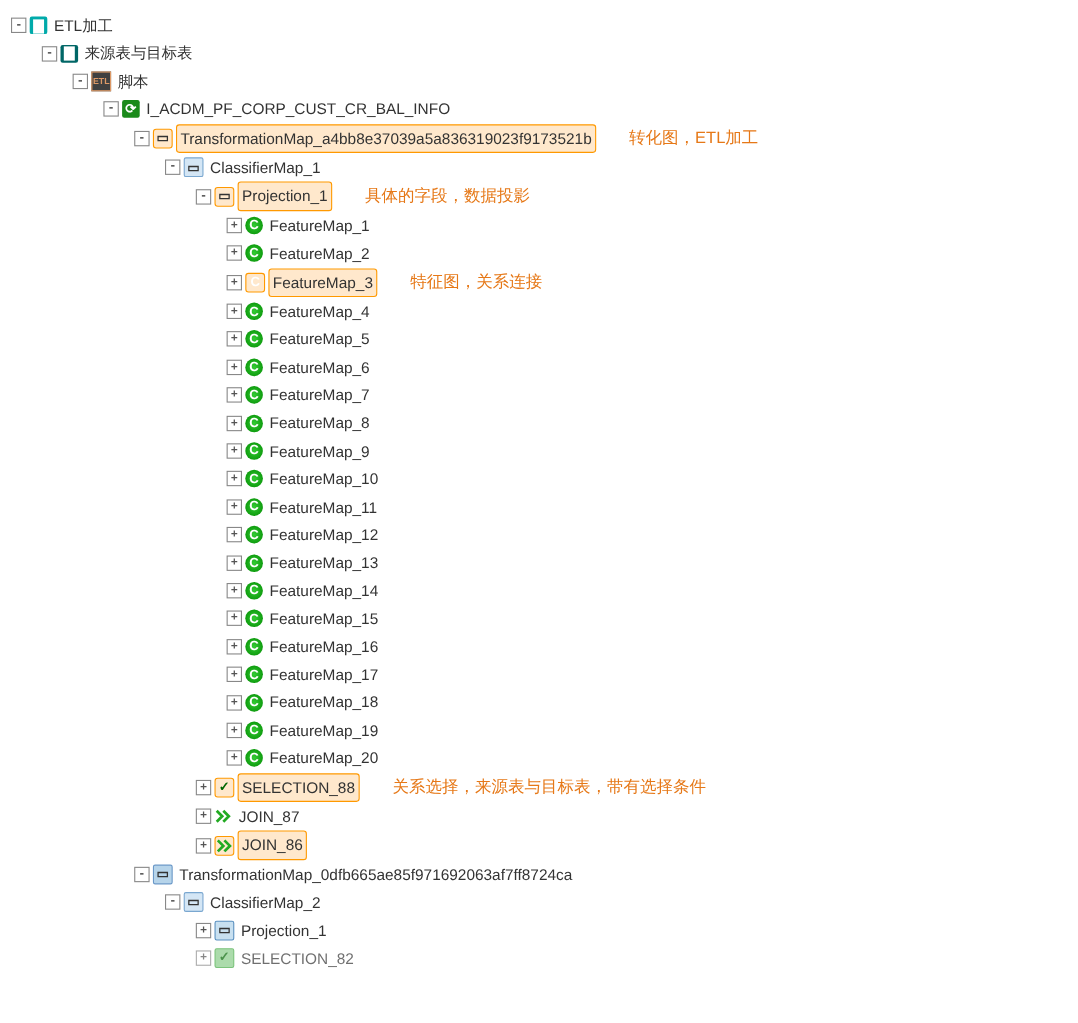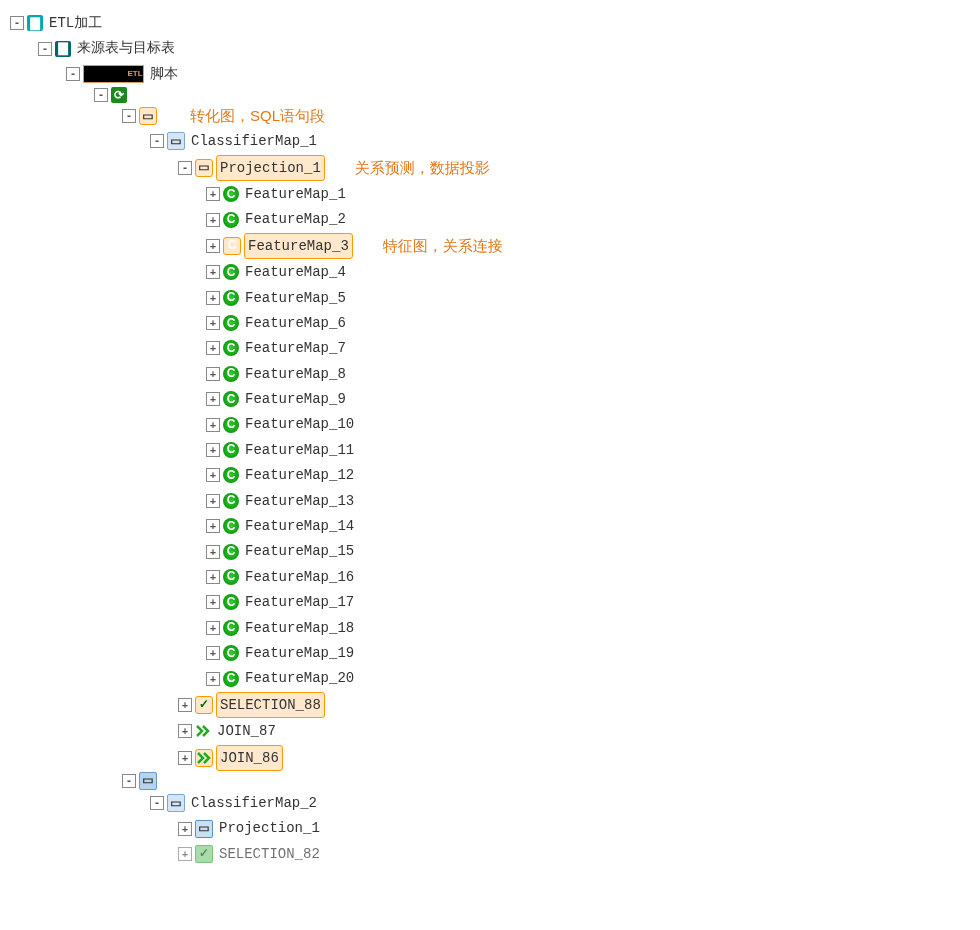--- a/index.html
+++ b/index.html
@@ -46,32 +46,31 @@
     display: inline-flex;
     align-items: center;
     justify-content: center;
     margin-right: 3px;
     flex-shrink: 0;
     font-size: 12px;
     font-weight: bold;
   }
   .icon-folder-teal { background:#0aa; color:#fff; border-radius:2px; }
   .icon-folder-teal2 { background:#066; color:#fff; border-radius:2px; }
-  .icon-etl { background:#000000; border:1px solid #d96; color:#d96; font-size:8px;padding-left:43px; }
+  .icon-etl { background:#404040; border:1px solid #d96; color:#d96; font-size:8px; }
   .icon-refresh { background:#1a8a1a; color:#fff; border-radius:2px; }
   .icon-map { background:#b6d4ea; border:1px solid #6a98c8; border-radius:2px; }
   .icon-class { background:#d4e6f5; border:1px solid #7aa7d0; border-radius:2px; }
   .icon-proj { background:#c8e0f0; border:1px solid #5a90c0; border-radius:2px; }
   .icon-feat { background:radial-gradient(#3c3,#080); color:#fff; border-radius:50%; }
   .icon-sel { background:#8c8; border:1px solid #4a4; border-radius:2px; color:#060; }
   .icon-join { background:#fff; }
   .icon-join svg { width:16px; height:16px; }
   .label {
     padding: 1px 3px;
-    font-family: Liberation Mono, monospace;
   }
   .hl {
     background: #ffe8cc;
     border: 1px solid #f90;
     border-radius: 3px;
   }
   .annot {
     color: #e67817;
     margin-left: 30px;
     font-size: 15px;
@@ -99,42 +98,44 @@
     <span class="indent" style="width:56px"></span>
     <span class="toggle">-</span>
     <span class="icon icon-etl">ETL</span>
     <span class="label">脚本</span>
   </div>
 
   <div class="node">
     <span class="indent" style="width:84px"></span>
     <span class="toggle">-</span>
     <span class="icon icon-refresh">⟳</span>
+    <span class="label">I_ACDM_PF_CORP_CUST_CR_BAL_INFO</span>
   </div>
 
   <div class="node">
     <span class="indent" style="width:112px"></span>
     <span class="toggle">-</span>
     <span class="icon icon-map hl">▭</span>
-    <span class="annot">转化图，SQL语句段</span>
+    <span class="label hl">TransformationMap_a4bb8e37039a5a836319023f9173521b</span>
+    <span class="annot">转化图，ETL加工</span>
   </div>
 
   <div class="node">
     <span class="indent" style="width:140px"></span>
     <span class="toggle">-</span>
     <span class="icon icon-class">▭</span>
     <span class="label">ClassifierMap_1</span>
   </div>
 
   <div class="node">
     <span class="indent" style="width:168px"></span>
     <span class="toggle">-</span>
     <span class="icon icon-proj hl">▭</span>
     <span class="label hl">Projection_1</span>
-    <span class="annot">关系预测，数据投影</span>
+    <span class="annot">具体的字段，数据投影</span>
   </div>
 
   <div id="fm-container">
       <div class="node">
         <span class="indent" style="width: 196px;"></span>
         <span class="toggle">+</span>
         <span class="icon icon-feat">C</span>
         <span class="label">FeatureMap_1</span>
       </div>
       <div class="node">
@@ -252,20 +253,21 @@
         <span class="icon icon-feat">C</span>
         <span class="label">FeatureMap_20</span>
       </div>
     </div>
 
   <div class="node">
     <span class="indent" style="width:168px"></span>
     <span class="toggle">+</span>
     <span class="icon icon-sel hl">✓</span>
     <span class="label hl">SELECTION_88</span>
+    <span class="annot">关系选择，来源表与目标表，带有选择条件</span>
   </div>
 
   <div class="node">
     <span class="indent" style="width:168px"></span>
     <span class="toggle">+</span>
     <span class="icon icon-join">
       <svg viewBox="0 0 16 16">
           <path d="M2 3 L7 8 L2 13" stroke="#2a2" stroke-width="2.5" fill="none"></path>
           <path d="M8 3 L13 8 L8 13" stroke="#2a2" stroke-width="2.5" fill="none"></path>
         </svg>
@@ -282,20 +284,21 @@
           <path d="M8 3 L13 8 L8 13" stroke="#2a2" stroke-width="2.5" fill="none"></path>
         </svg>
     </span>
     <span class="label hl">JOIN_86</span>
   </div>
 
   <div class="node">
     <span class="indent" style="width:112px"></span>
     <span class="toggle">-</span>
     <span class="icon icon-map">▭</span>
+    <span class="label">TransformationMap_0dfb665ae85f971692063af7ff8724ca</span>
   </div>
 
   <div class="node">
     <span class="indent" style="width:140px"></span>
     <span class="toggle">-</span>
     <span class="icon icon-class">▭</span>
     <span class="label">ClassifierMap_2</span>
   </div>
 
   <div class="node">

